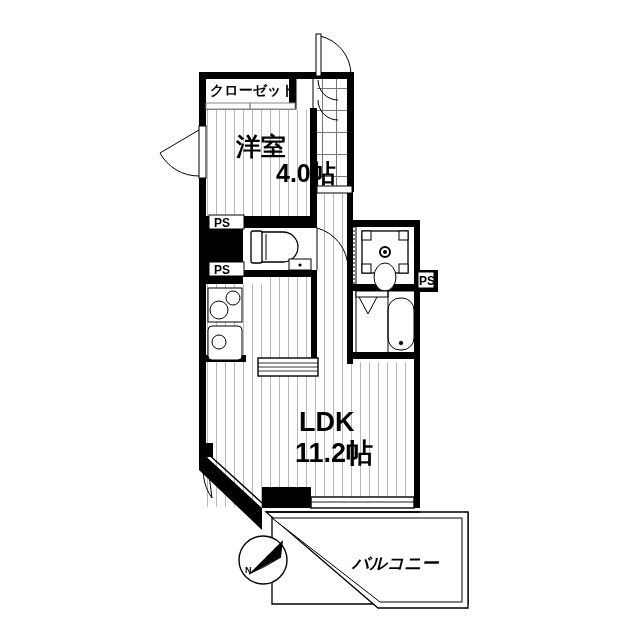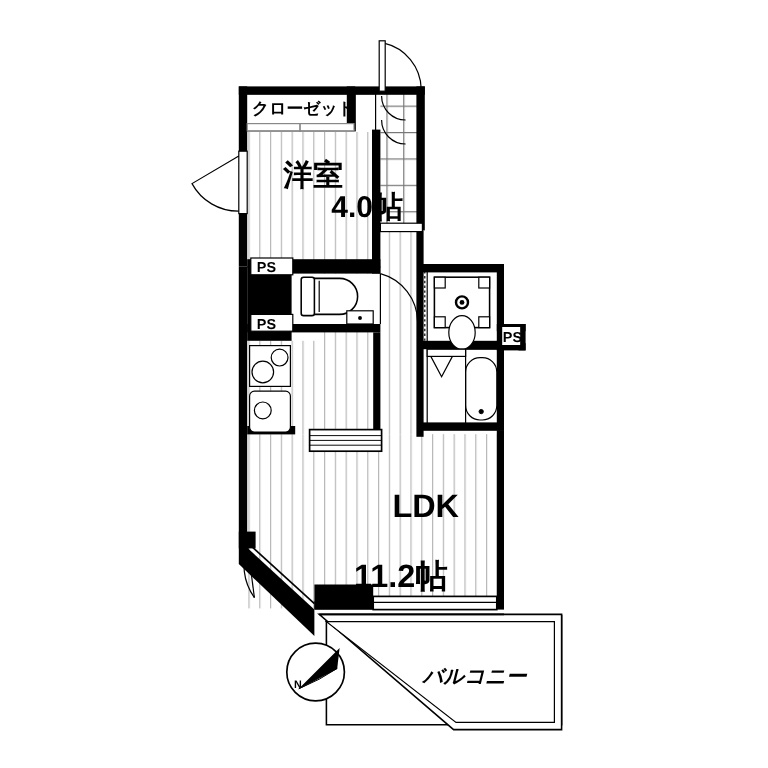--- a/index.html
+++ b/index.html
@@ -42,21 +42,21 @@
     white-space: nowrap;
     line-height: 1;
     font-weight: 700;
     letter-spacing: 0px;
   }
   .lbl-room-name { font-size: 25px; text-align: center; }
   .lbl-room-size { font-size: 25px; margin-left: 43px; }
   .lbl-closet    { font-size: 14px; font-weight: 700; }
   .lbl-balcony   { font-size: 17px; font-weight: 700; font-style: italic; }
   .lbl-ps        { font-size: 12px; font-weight: 700; color:#000; }
-  .lbl-ldk       { font-size: 27px; font-weight: 700; padding-left: 28px; }
+  .lbl-ldk       { font-size: 27px; font-weight: 700; }
   .lbl-ldk-size  { font-size: 27px; font-weight: 700; }
   .lbl-n         { font-size: 9px; font-weight: 700; }
 </style>
 </head>
 <body>
 
 <div id="plan-root">
 
   <svg class="plan-svg" viewBox="0 0 640 640">
 
@@ -292,19 +292,19 @@
   <div class="label lbl-room-size" style="left:233px; top:161px;">4.0帖</div>
 
   <div class="label lbl-ps" style="left:214px; top:217px;">PS</div>
 
   <div class="label lbl-ps" style="left:214px; top:264px;">PS</div>
 
   <div class="label lbl-ps" style="left:419px; top:275px;">PS</div>
 
   <div class="label lbl-ldk" style="left:299px; top:409px;">LDK</div>
 
-  <div class="label lbl-ldk-size" style="left:295px; top:440px;margin-top:27px;">11.2帖</div>
+  <div class="label lbl-ldk-size" style="left:295px; top:440px;">11.2帖</div>
 
   <div class="label lbl-balcony" style="left:352px; top:555px;">バルコニー</div>
 
   <div class="label lbl-n" style="left:245px; top:566px;">N</div>
 
 </div>
 
 </body></html>

